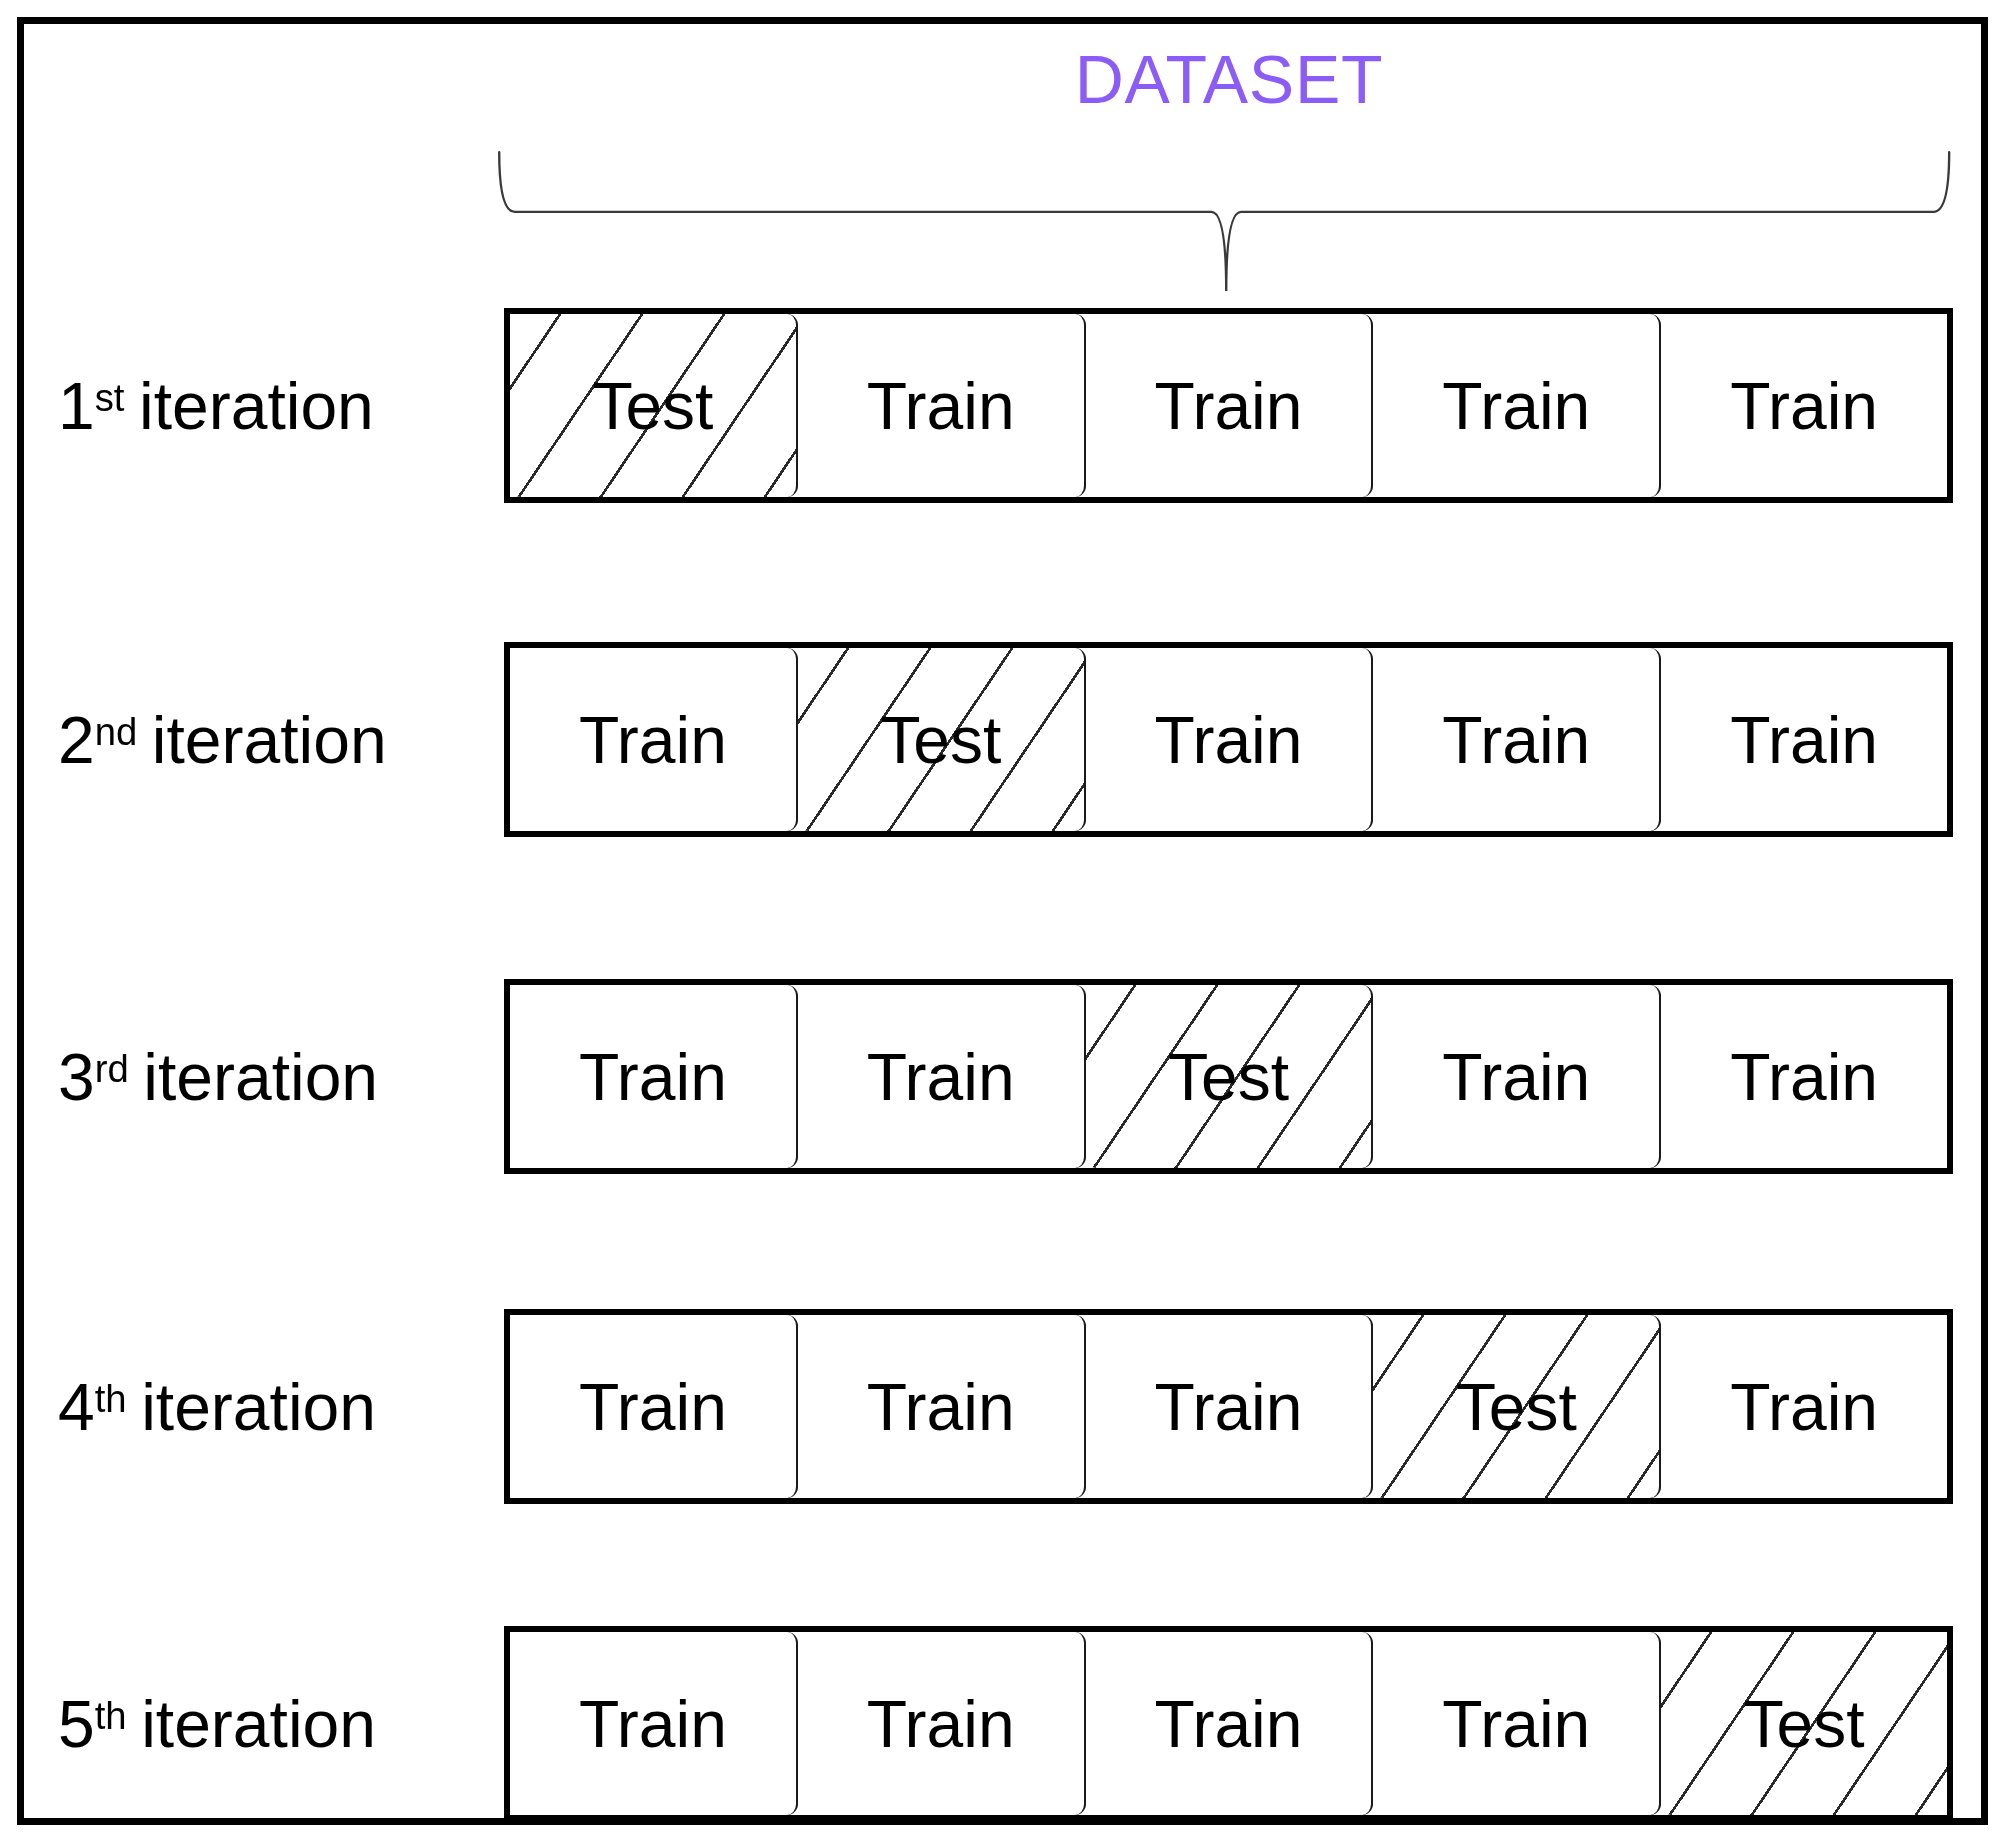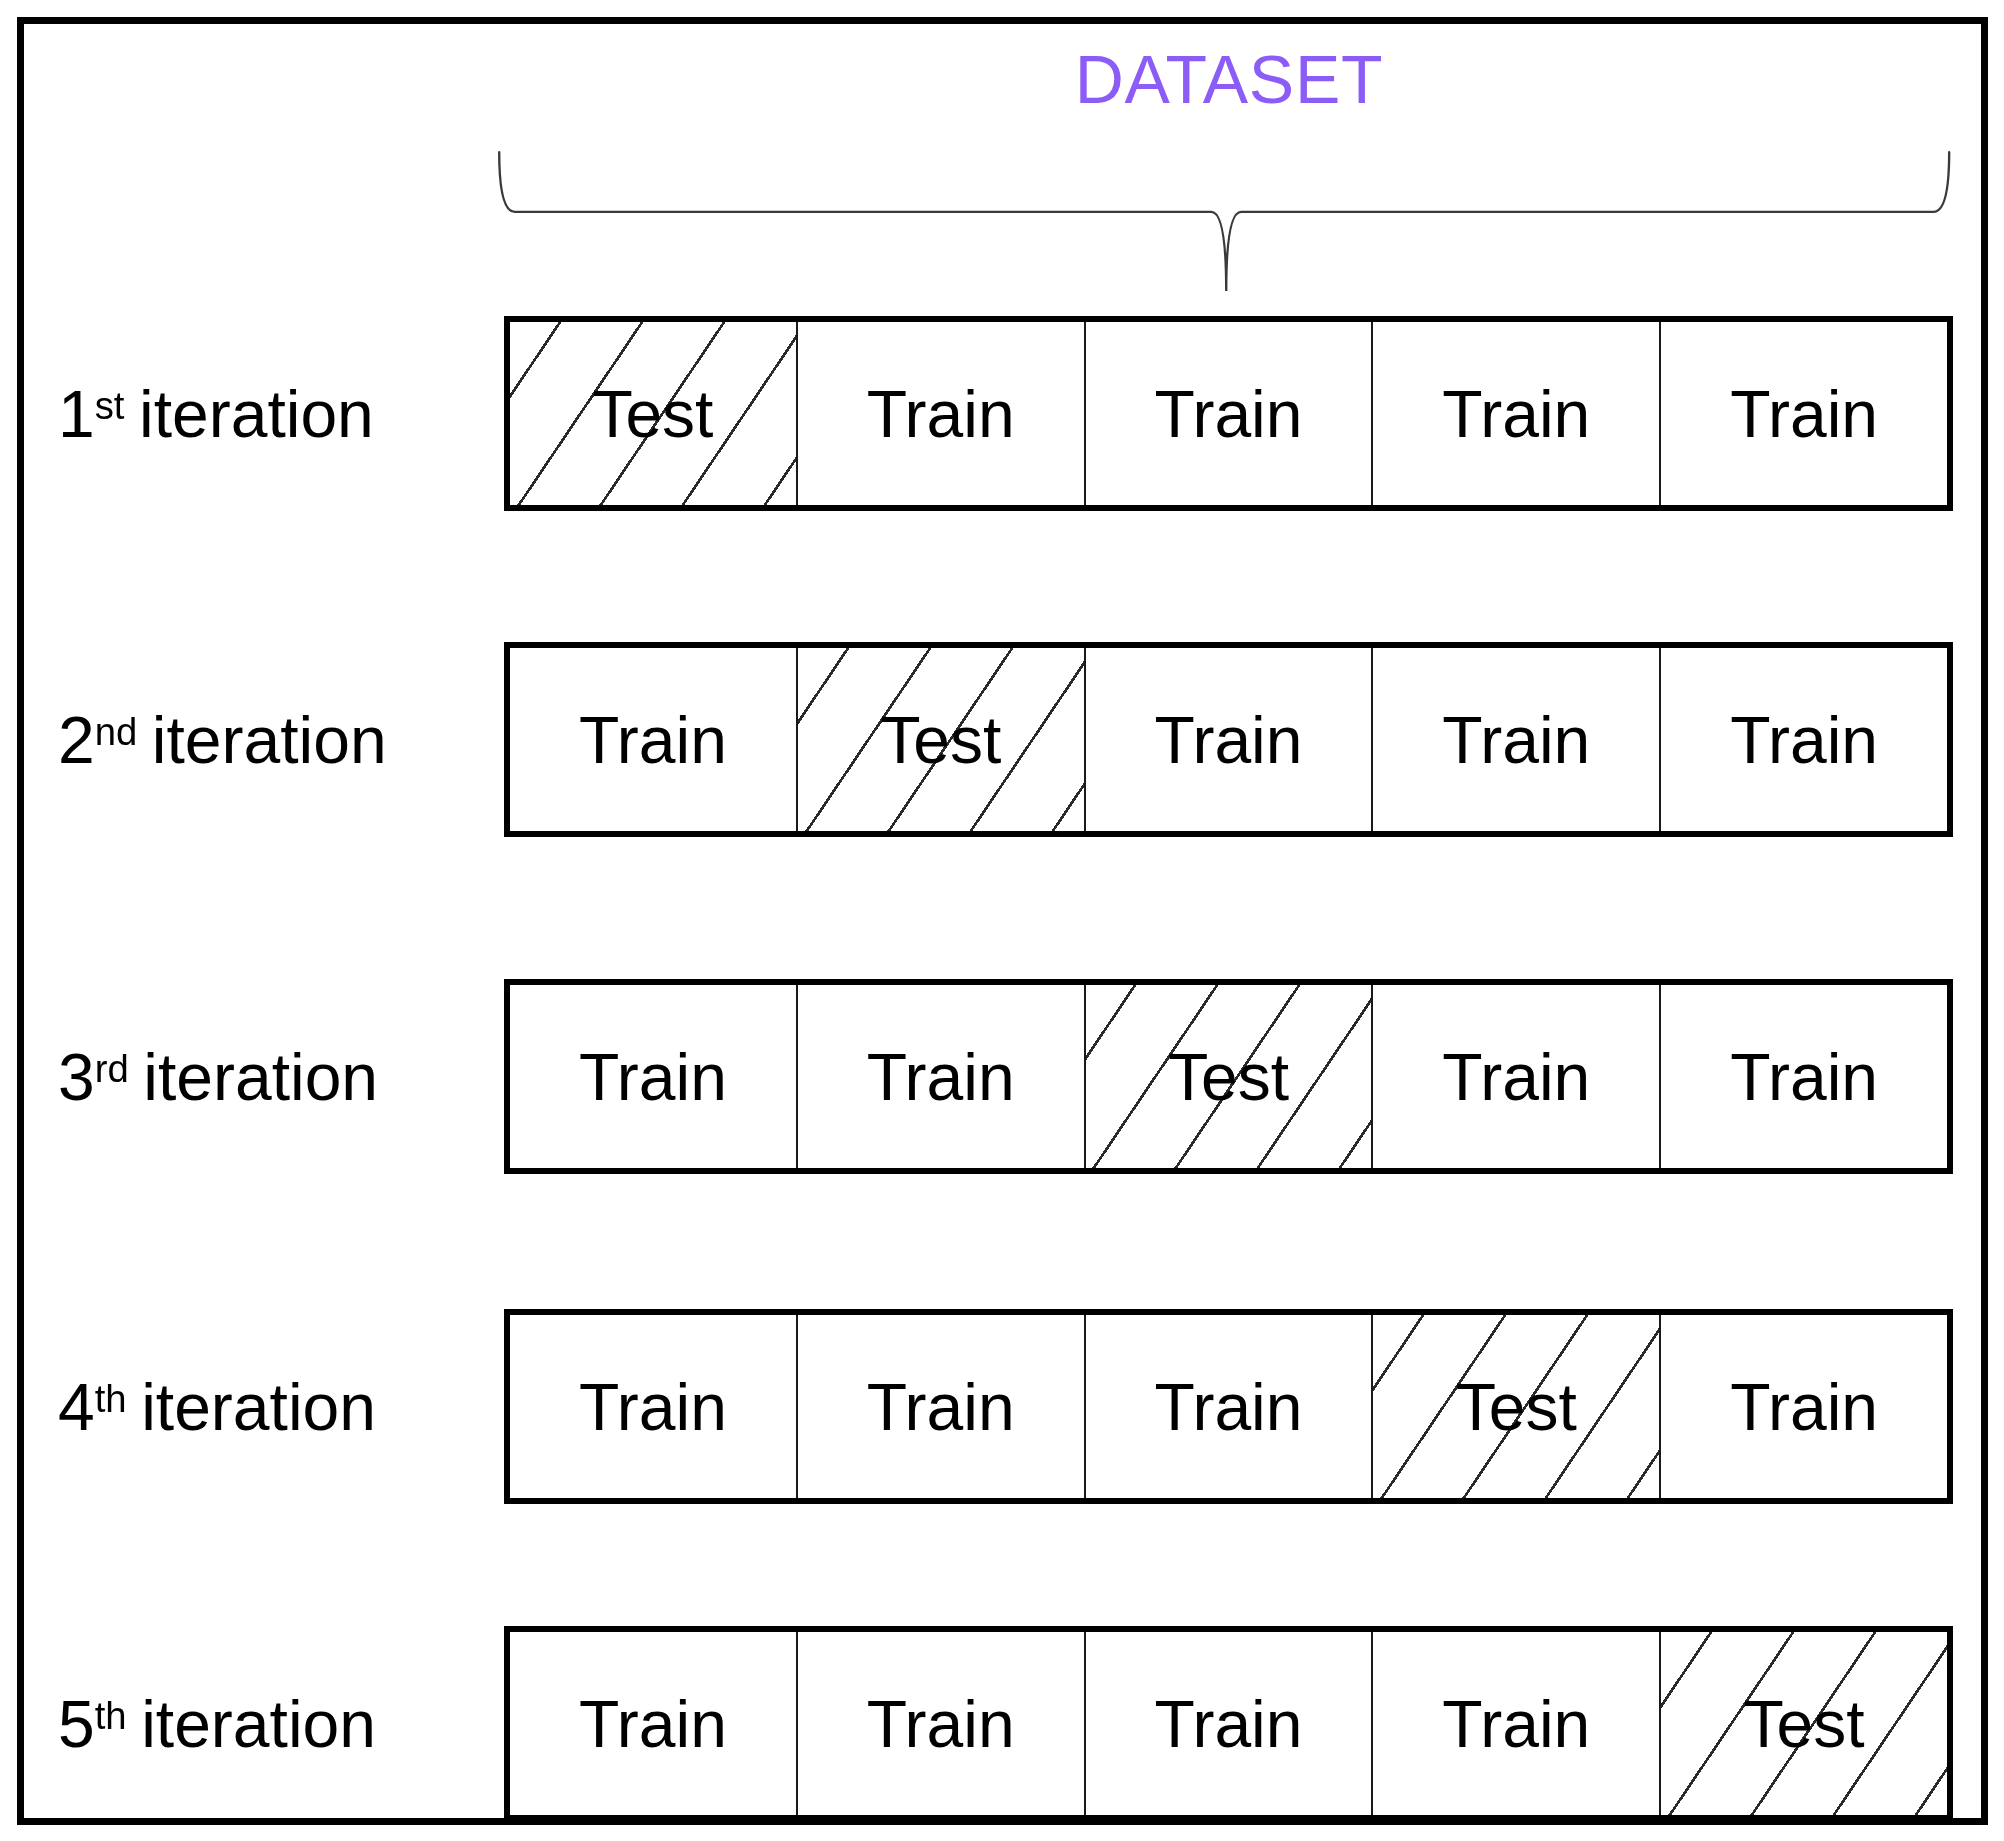--- a/index.html
+++ b/index.html
@@ -74,20 +74,21 @@
   }
   .fold-cell {
     position: relative;
     flex: 1 1 0;
     display: flex;
     align-items: center;
     justify-content: center;
     overflow: hidden;
     border-right: 2px solid #1a1a1a;
     background: #ffffff;
+    border-radius: 11px;
   }
   .fold-cell:last-child { border-right: none; }
   .fold-cell .cell-label {
     position: relative;
     z-index: 2;
     font-size: 66px;
     line-height: 1;
     color: #000000;
     white-space: nowrap;
   }
@@ -96,21 +97,21 @@
     position: absolute;
     inset: -20.3px;
     z-index: 1;
     background: repeating-linear-gradient(
       124deg,
       #2a2a2a 0px, #2a2a2a 2.7px,
       transparent 2.7px, transparent 68px
     );
   }
   
-  .row-0 { top: 316px; }
+  .row-0 { top: 308px; }
   .row-1 { top: 642px; text-align: right; }
   .row-2 { top: 979px; }
   .row-3 { top: 1309px; text-align: right; }
   .row-4 { top: 1626px; }
 </style>
 </head>
 <body>
 
 <div class="canvas">
   <div class="frame"></div>

